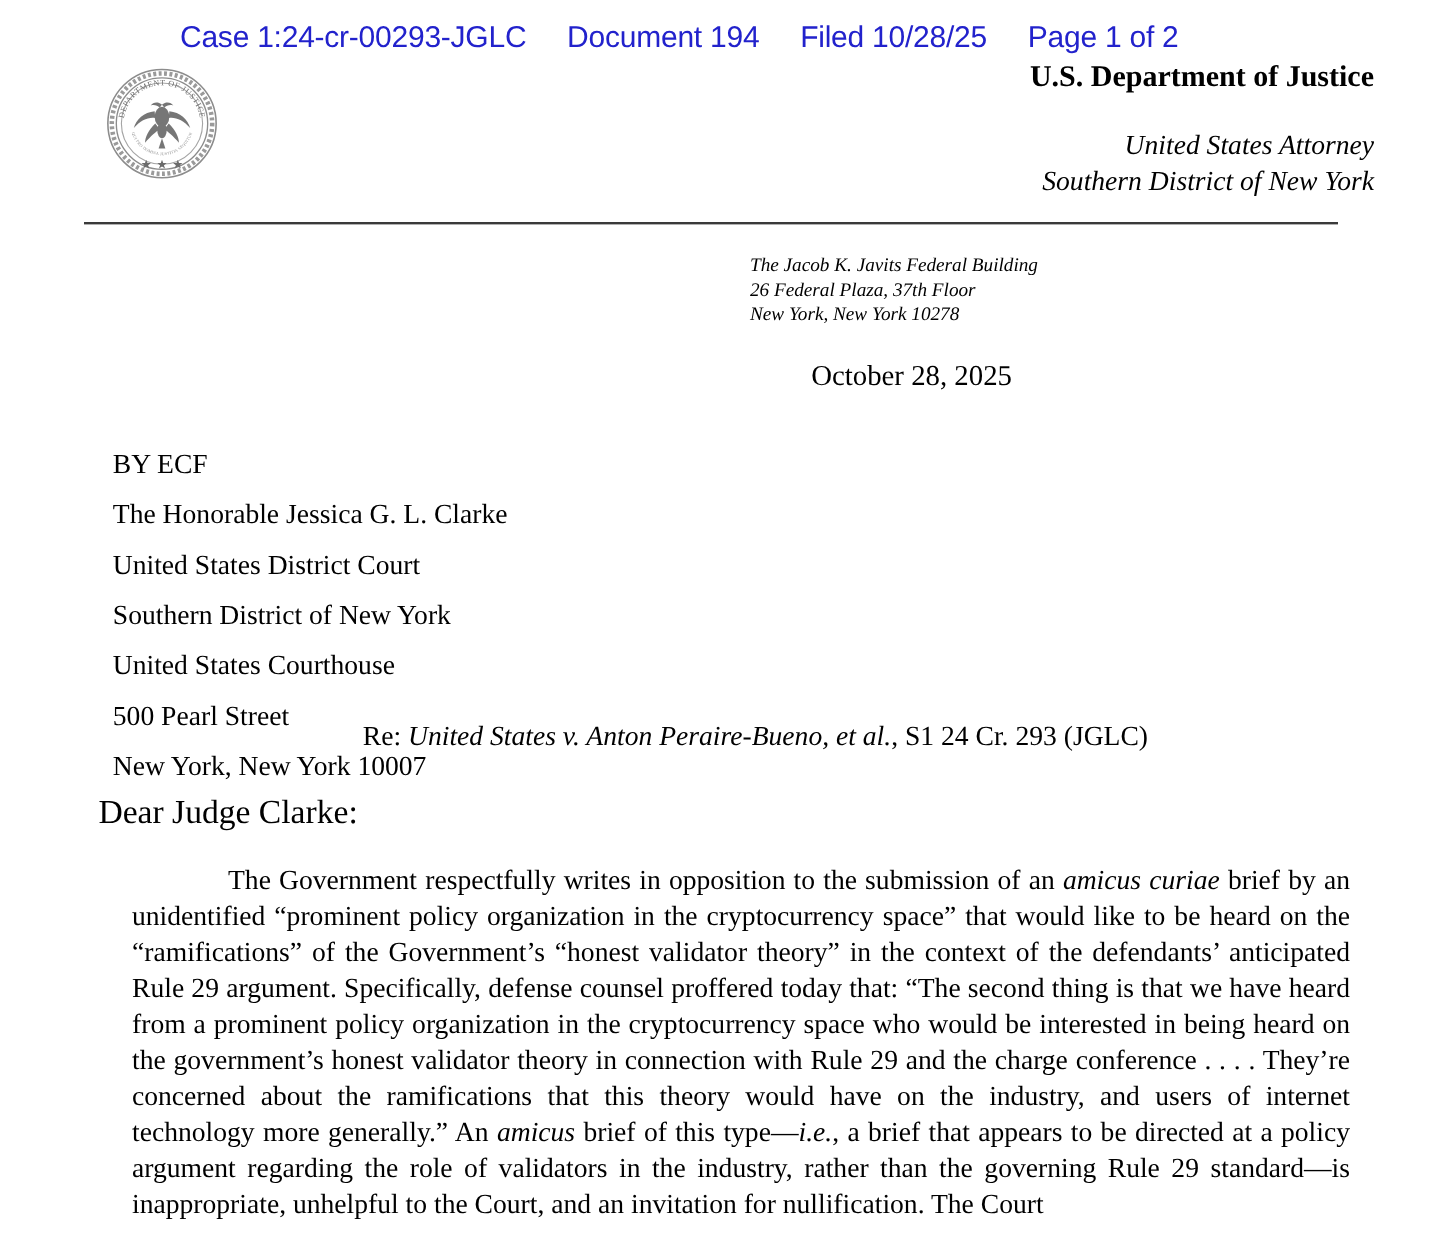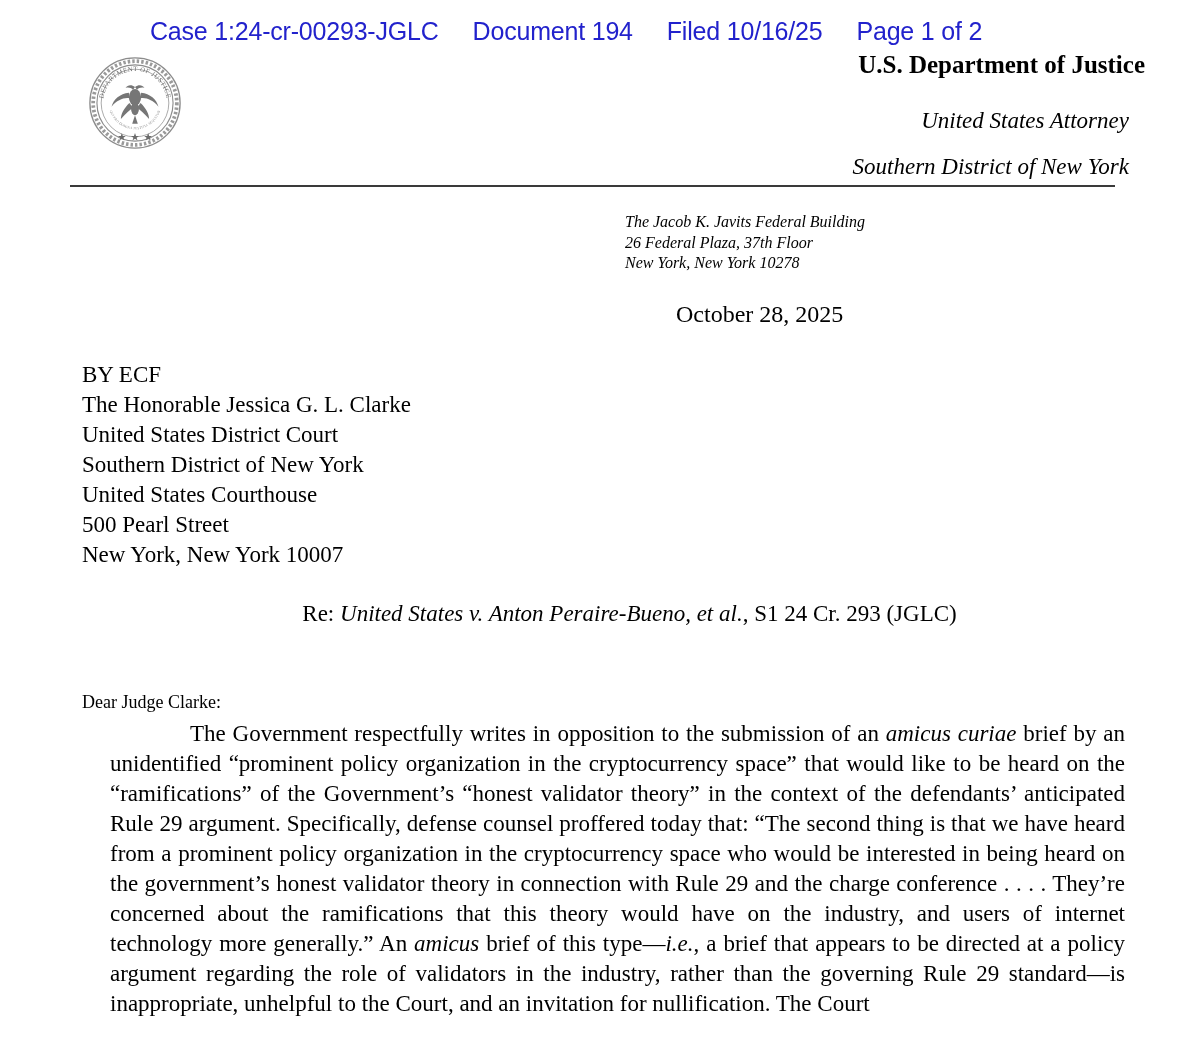--- a/index.html
+++ b/index.html
@@ -55,21 +55,21 @@
   .lh-dept {
     font-size: 25px;
     font-weight: bold;
     line-height: 1.18;
     margin: 0 0 26px 0;
   }
   .lh-line {
     font-size: 23px;
     font-style: italic;
     line-height: 1.33;
-    margin: 16px;
+    margin: 0;
   }
 
   
   .rule {
     position: absolute;
     left: 70px;
     top: 185px;
     width: 1045px;
     height: 0;
     border-top: 2px solid #3a3a3a;
@@ -99,41 +99,41 @@
 
   
   .addressee {
     position: absolute;
     left: 82px;
     top: 360px;
     width: 620px;
     font-size: 23px;
     line-height: 1.305;
   }
-  .addressee div { margin: 0; }
+  .addressee div { margin: 12px; }
 
   
   .re-line {
     position: absolute;
     left: 82px;
     top: 600px;
     width: 1015px;
     font-size: 23px;
     line-height: 1.25;
     text-indent: 80px;
     text-align: center;
   }
   .re-line i { font-style: italic; }
 
   
   .salutation {
     position: absolute;
     left: 82px;
-    top: 691px;
-    font-size: 18px;
+    top: 660px;
+    font-size: 28px;
     line-height: 1.25;
   }
 
   
   .body-text {
     position: absolute;
     left: 82px;
     top: 719px;
     width: 1015px;
     font-size: 23px;
@@ -145,21 +145,21 @@
     margin-left: 28px;
   }
   .body-text i { font-style: italic; }
 </style>
 </head>
 <body>
 
 <div class="ecf-header" id="ecf-header" style="color: rgb(34, 34, 204);">
   <span>Case 1:24-cr-00293-JGLC</span>
   <span>Document 194</span>
-  <span>Filed 10/16/25</span>
+  <span>Filed 10/28/25</span>
   <span>Page 1 of 2</span>
 </div>
 
 <div class="seal">
   <svg viewBox="0 0 100 100" xmlns="http://www.w3.org/2000/svg">
     <defs>
       <path id="arcTop" d="M 16,50 A 34,34 0 0 1 84,50" fill="none"></path>
       <path id="arcBot" d="M 22,50 A 28,28 0 0 0 78,50" fill="none"></path>
     </defs>
     <circle cx="50" cy="50" r="48" fill="none" stroke="#8c8c8c" stroke-width="1.4"></circle>

